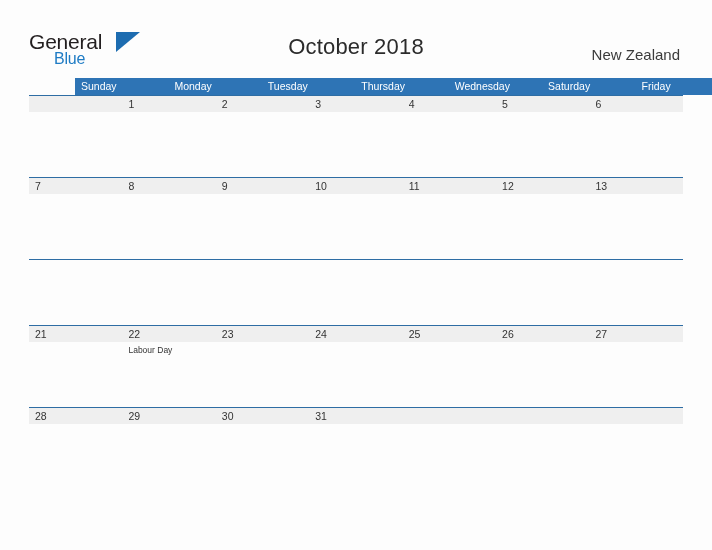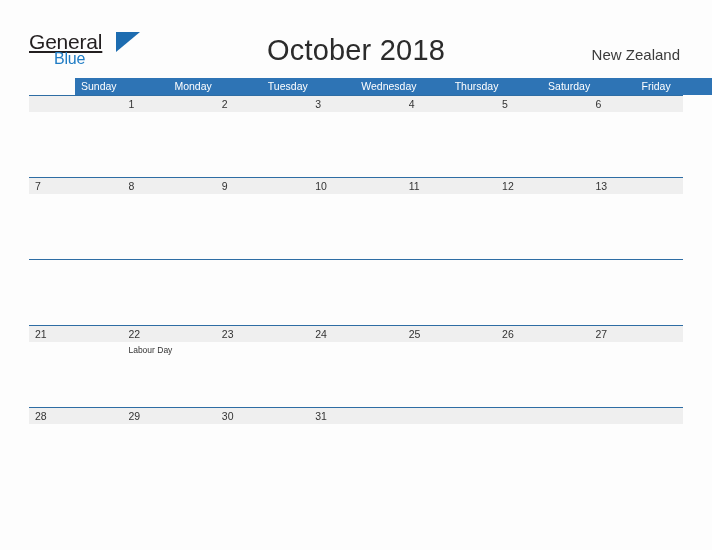--- a/index.html
+++ b/index.html
@@ -39,21 +39,20 @@
   }
   .logo-line1 {
     position: absolute;
     left: 0;
     top: 0;
     font-size: 21px;
     letter-spacing: -0.2px;
     color: #231f20;
     font-family: "Liberation Sans", sans-serif;
     white-space: nowrap;
-    text-decoration: underline;
   }
   .logo-line2 {
     position: absolute;
     left: 25px;
     top: 20px;
     font-size: 16px;
     letter-spacing: -0.2px;
     color: #1e7bc4;
     font-family: "Liberation Sans", sans-serif;
     white-space: nowrap;
@@ -67,21 +66,21 @@
     border-left: 24px solid #1d6cb0;
     border-bottom: 20px solid transparent;
   }
 
   .cal-title {
     position: absolute;
     left: 0;
     top: 34px;
     width: 712px;
     text-align: center;
-    font-size: 29px;
+    font-size: 22px;
     font-weight: normal;
     color: #2b2b2b;
     letter-spacing: 0.2px;
     font-family: "Liberation Sans", sans-serif;
   }
 
   .region-label {
     position: absolute;
     right: 32px;
     top: 46px;
@@ -181,22 +180,22 @@
     <div class="region-label">New Zealand</div>
 
   </div>
 
   <div class="calendar">
 
     <div class="weekday-row">
       <div class="weekday-cell">Sunday</div>
       <div class="weekday-cell">Monday</div>
       <div class="weekday-cell">Tuesday</div>
+      <div class="weekday-cell">Thursday</div>
       <div class="weekday-cell">Wednesday</div>
-      <div class="weekday-cell">Thursday</div>
       <div class="weekday-cell">Saturday</div>
       <div class="weekday-cell">Friday</div>
     </div>
 
     <div class="week-row">
       <div class="num-band">
         <div class="num-cell"></div>
         <div class="num-cell">1</div>
         <div class="num-cell">2</div>
         <div class="num-cell">3</div>

